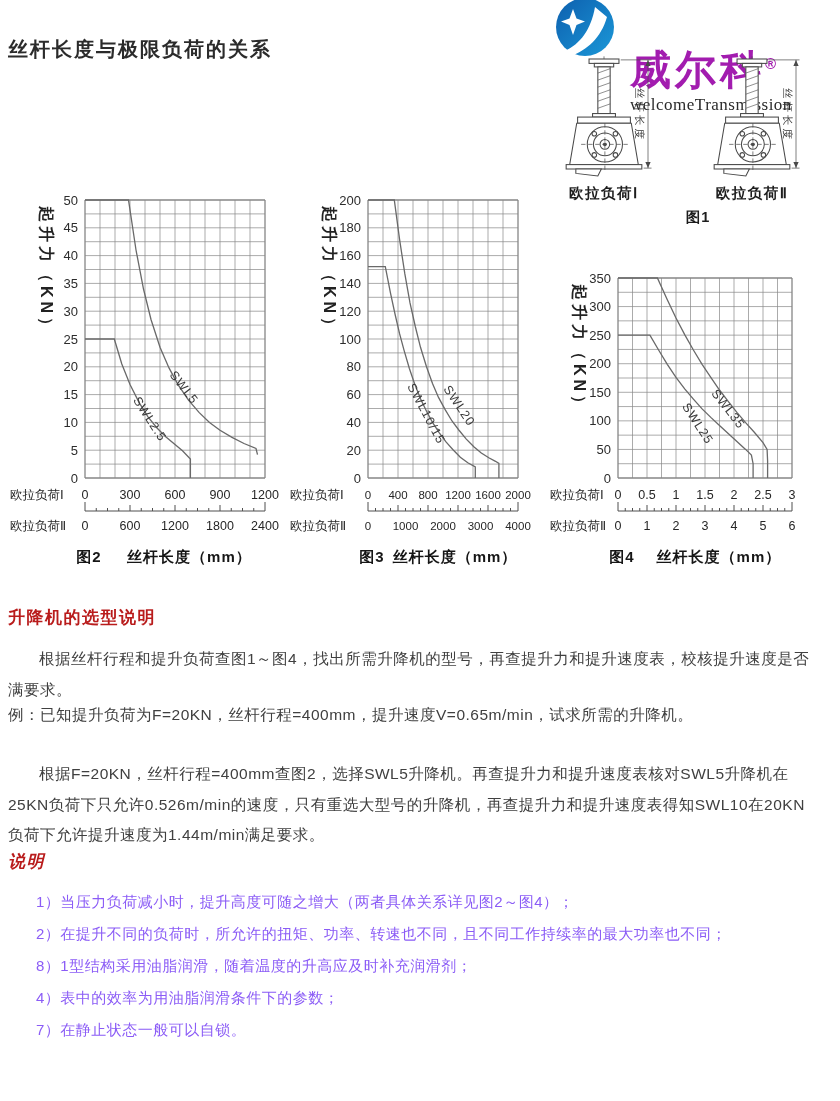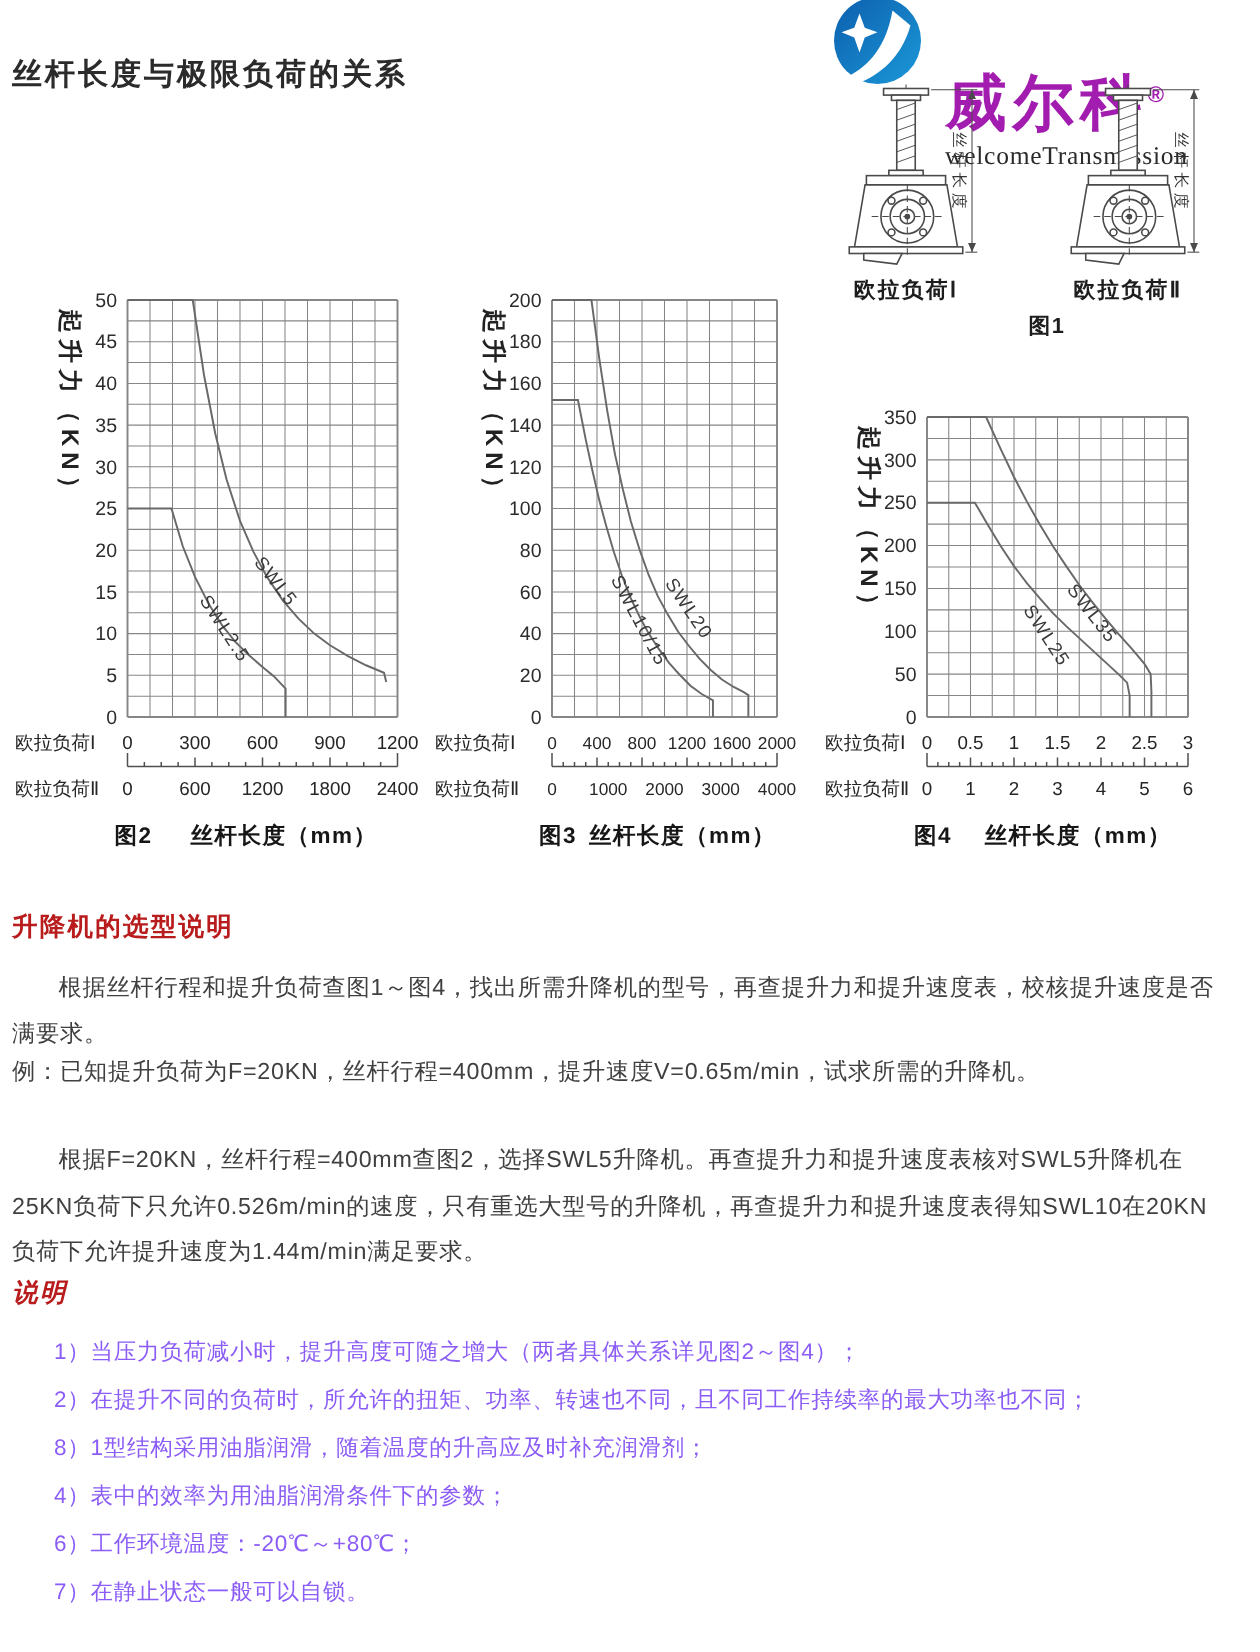--- a/index.html
+++ b/index.html
@@ -358,15 +358,14 @@
 <p class="abs body-p ind p1">根据丝杆行程和提升负荷查图1～图4，找出所需升降机的型号，再查提升力和提升速度表，校核提升速度是否满要求。</p>
 <p class="abs body-p pex">例：已知提升负荷为F=20KN，丝杆行程=400mm，提升速度V=0.65m/min，试求所需的升降机。</p>
 <p class="abs body-p ind p2">根据F=20KN，丝杆行程=400mm查图2，选择SWL5升降机。再查提升力和提升速度表核对SWL5升降机在25KN负荷下只允许0.526m/min的速度，只有重选大型号的升降机，再查提升力和提升速度表得知SWL10在20KN负荷下允许提升速度为1.44m/min满足要求。</p>
 
 <div class="abs sec-h h-notes">说明</div>
 <div class="abs notes">
   <div class="note">1）当压力负荷减小时，提升高度可随之增大（两者具体关系详见图2～图4）；</div>
   <div class="note">2）在提升不同的负荷时，所允许的扭矩、功率、转速也不同，且不同工作持续率的最大功率也不同；</div>
   <div class="note">8）1型结构采用油脂润滑，随着温度的升高应及时补充润滑剂；</div>
   <div class="note">4）表中的效率为用油脂润滑条件下的参数；</div>
-  <div class="note">6）工作环境温度：-20℃～+80℃；</div>
   <div class="note">7）在静止状态一般可以自锁。</div>
 </div>
 
 </body></html>

